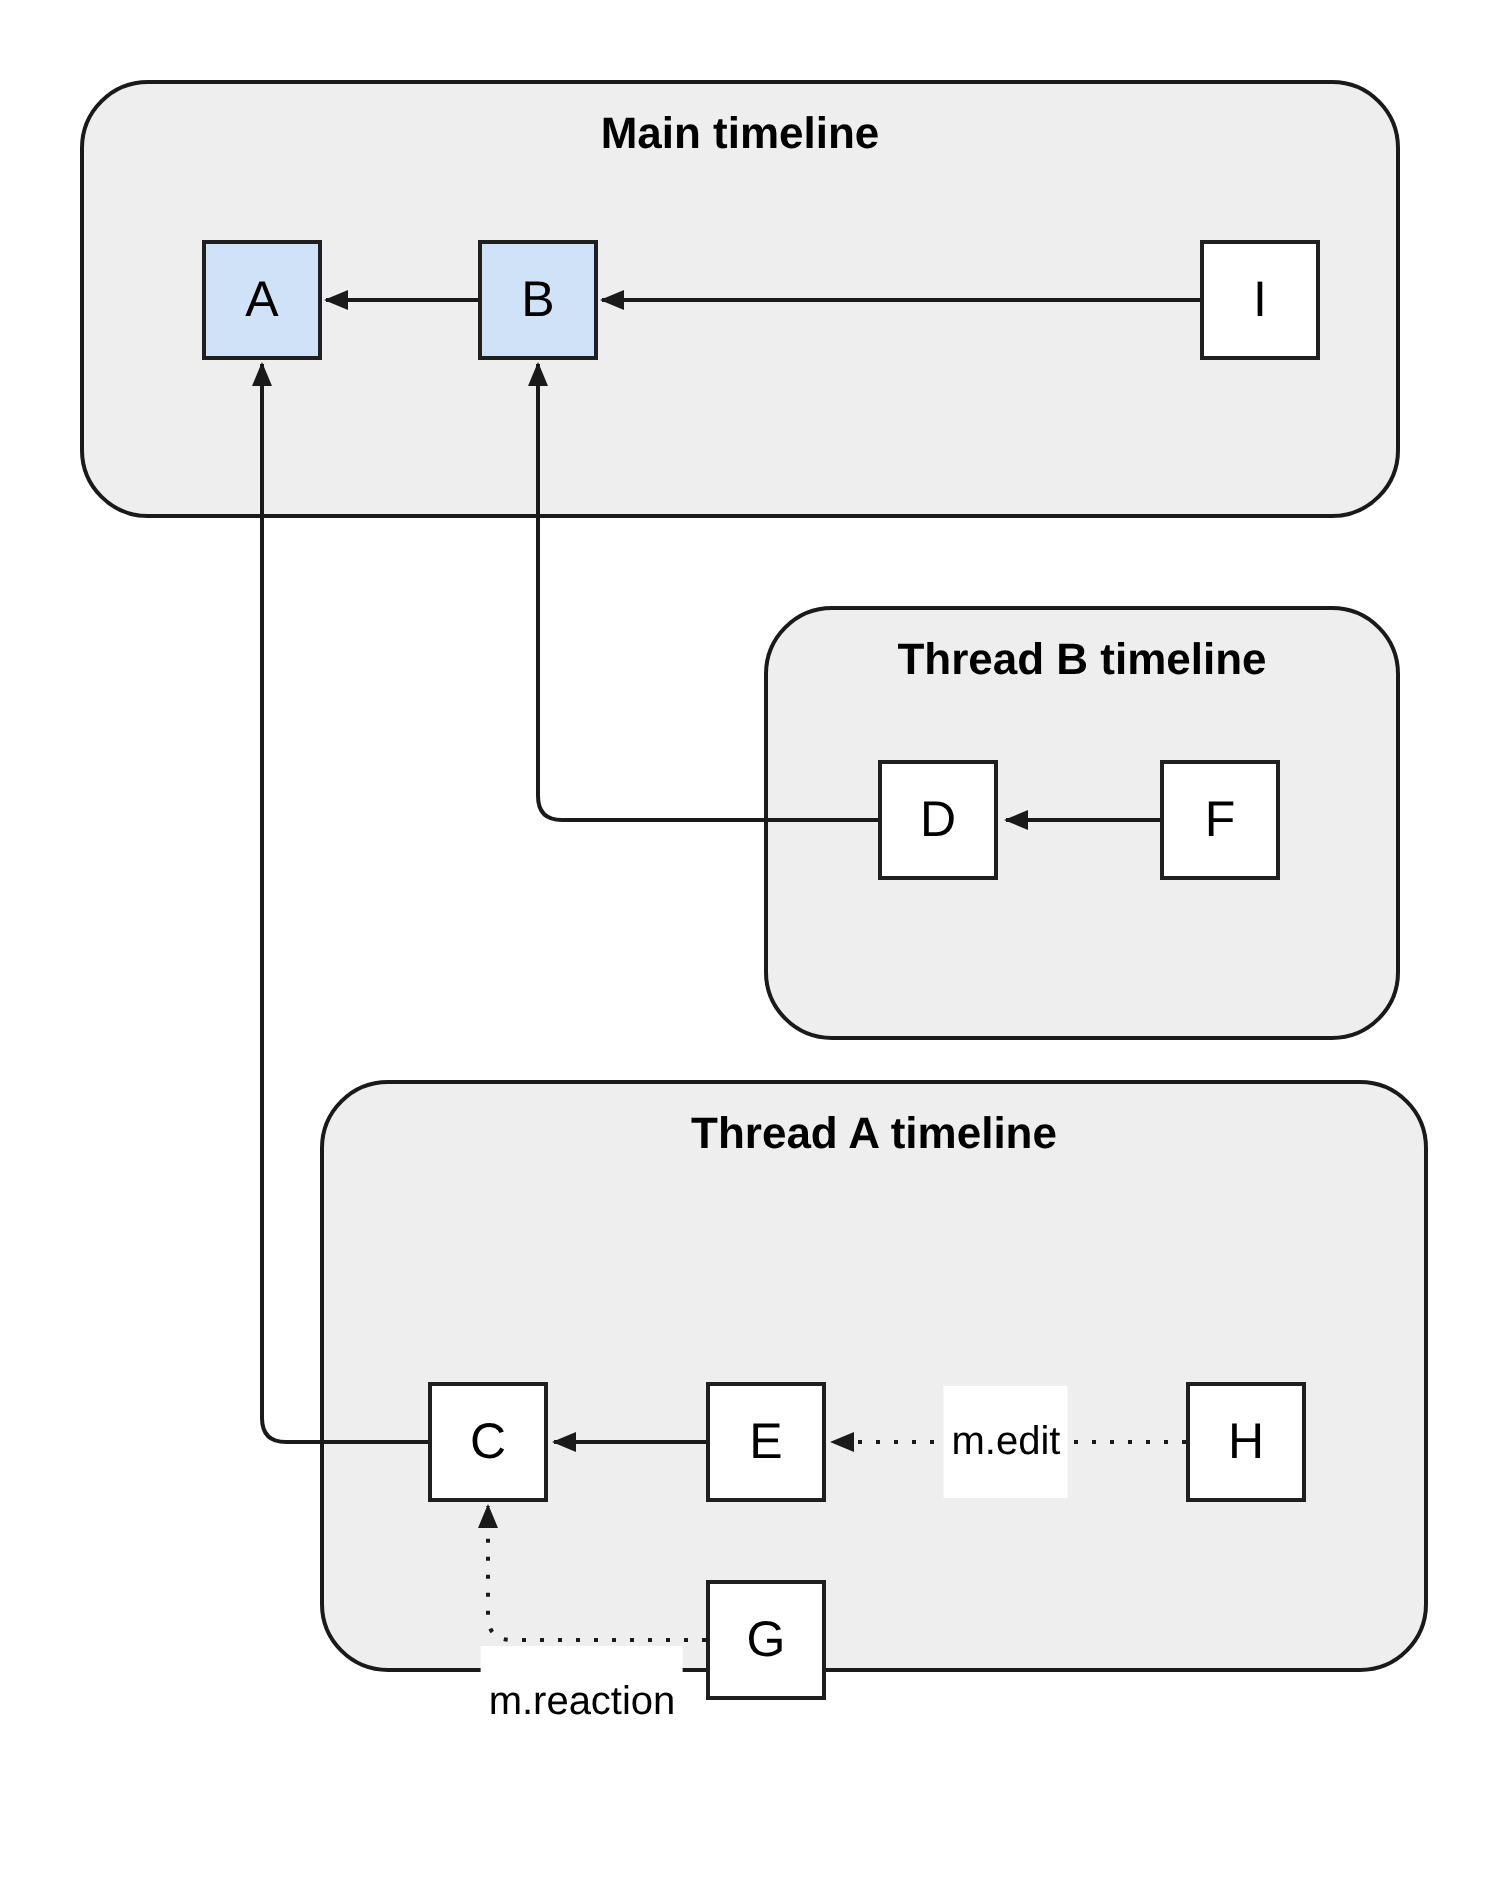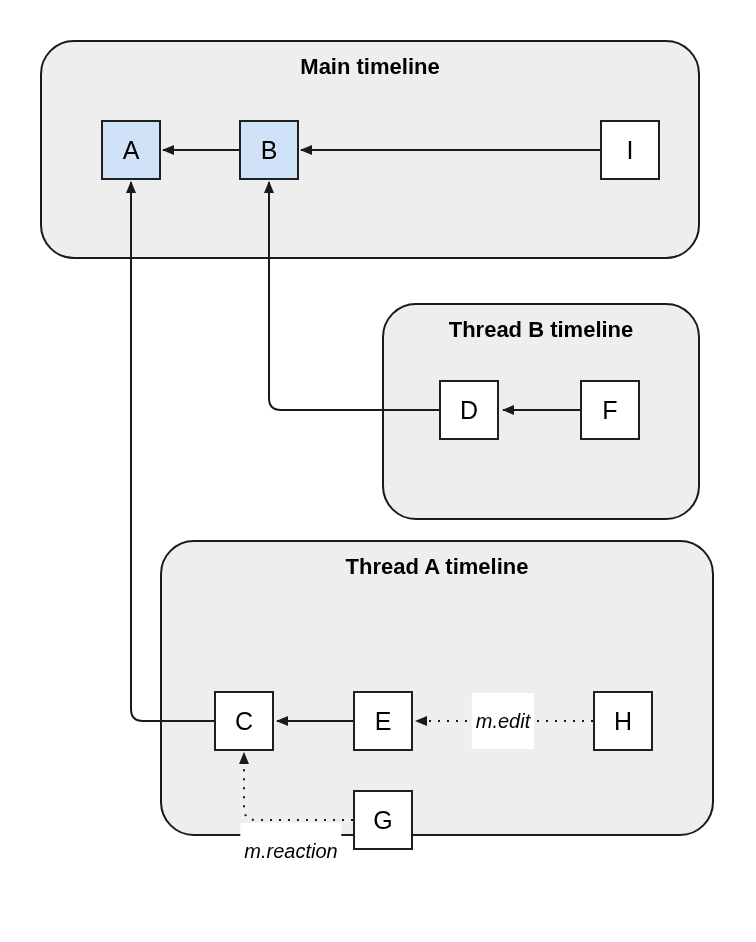--- a/index.html
+++ b/index.html
@@ -56,21 +56,20 @@
   .edge-label{
     position:absolute;
     transform:translate(-50%,-50%);
     background:var(--label-bg,#ffffff);
     padding:16px 4px;
     font-size:20px;
     line-height:24px;
     color:var(--text,#000000);
     white-space:nowrap;
     z-index:3;
-    font-style:italic;
   }
 </style>
 </head>
 <body>
 
 <div class="canvas">
 
   <div class="container" style="left:40px;top:40px;width:660px;height:219px;">
     <div class="container-title">Main timeline</div>
   </div>

